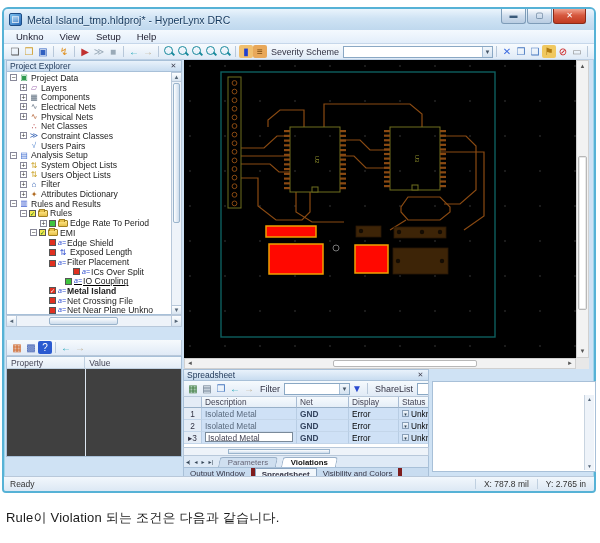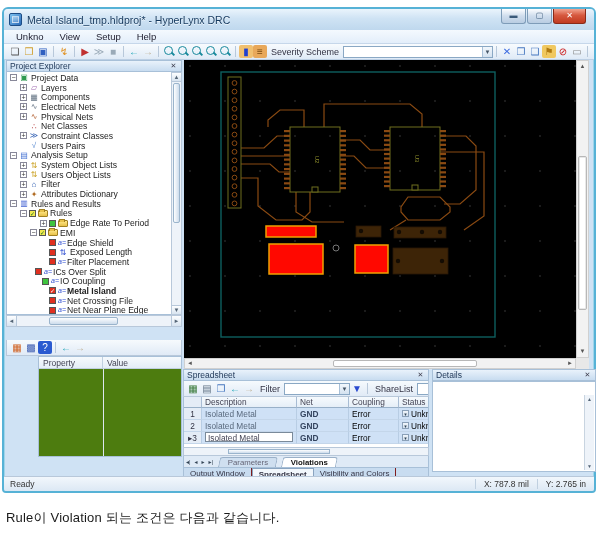--- a/index.html
+++ b/index.html
@@ -82,22 +82,22 @@
               line-height:10px; color:#567; background:linear-gradient(#fdfeff,#d8e4f0); }
   .hsb .arr.l { left:0; border-right:1px solid #b8c8da; }
   .hsb .arr.r { right:0; border-left:1px solid #b8c8da; }
   .hsb .thumb { position:absolute; top:1px; bottom:1px; left:24%; width:40%;
                 background:linear-gradient(#fdfeff,#cddcec); border:1px solid #9ab4cc; border-radius:2px; }
 
   .rp-panel { position:absolute; left:2px; top:319px; width:176px; height:129px; }
   .rp-toolbar { position:absolute; left:0; top:12px; right:0; height:16px;
                 background:linear-gradient(#f6fafd,#e0eaf6); border:1px solid #b8c8da; border-top:none;
                 display:flex; align-items:center; padding-left:3px; }
-  .rp-grid { position:absolute; left:0; top:28px; right:0; bottom:0; background:#4d7c0f;
-             border:1px solid #a8c0d8;margin-left:32px; }
+  .rp-grid { position:absolute; left:0; top:28px; right:0; bottom:0; background:#404040;
+             border:1px solid #a8c0d8; }
   .rp-cols { display:flex; height:12px; background:linear-gradient(#f6fafd,#e4edf7);
              border-bottom:1px solid #c0d0e0; font-size:8.5px; color:#445; }
   .rp-cols > div { padding:0 4px; line-height:12px; }
   .rp-cols > div:first-child { width:45%; border-right:1px solid #c0d0e0; }
   .rp-body { position:absolute; left:0; top:12px; right:0; bottom:0; }
   .rp-body::before { content:""; position:absolute; left:45%; top:0; bottom:0; width:1px; background:#dce6f0; }
 
   
   .canvas { position:absolute; left:180px; top:51px; width:392px; height:298px; background:#000; }
   .canvas svg { display:block; }
@@ -143,21 +143,21 @@
                border-left:1px solid #a8c0d8; border-right:1px solid #a8c0d8;
                display:flex; align-items:flex-end; font-size:7.8px; }
   .stnav { font-size:6px; color:#345; padding:0 2px; line-height:10px; }
   .sheettab { padding:0 8px; height:10px; line-height:10px; color:#667; border:1px solid #9ab0c8;
               border-bottom:none; border-radius:3px 3px 0 0; background:#cfdff0;
               transform:skewX(-12deg); margin-left:4px; }
   .sheettab span { display:inline-block; transform:skewX(12deg); }
   .sheettab.active { background:#fff; color:#111; font-weight:bold; }
   .docktabs { position:absolute; left:0; top:98px; right:0; height:12px; background:#c8dcf0;
               border:1px solid #a8c0d8; display:flex; font-size:8px; }
-  .docktab { padding:0 6px; line-height:11px; color:#334; border-right:1px solid #7f1d1d; }
+  .docktab { padding:0 6px; line-height:11px; color:#334; border-right:4px solid #7f1d1d; }
   .docktab.active { background:#f2f7fc; font-weight:bold; border:1px solid #8aa4c0; border-bottom:none; }
 
   .splitter { position:absolute; left:425px; top:360px; width:3px; height:110px; background:#cfe2f4; }
   .dt-panel { position:absolute; left:428px; top:360px; width:164px; height:103px; }
   .dt-body { position:absolute; left:0; top:12px; right:0; bottom:0; background:#fff; border:1px solid #a8c0d8; }
   .dt-vsb { position:absolute; right:1px; top:13px; bottom:1px; width:10px; background:#eef3f9; border-left:1px solid #c8d4e0; }
   .dt-vsb .a { height:8px; font-size:5px; text-align:center; line-height:8px; color:#567; }
   .dt-vsb .a.b { position:absolute; bottom:0; left:0; right:0; }
 
   
@@ -328,33 +328,33 @@
           <span class="tled" style="background: rgb(224, 48, 32);"></span>
           <span class="trule">a=</span>
           <span class="tlabel2">Edge Shield</span>
         </div>
         <div class="trow" style="padding-left: 33px;">
           <span class="tspc"></span>
           <span class="tled" style="background: rgb(224, 48, 32);"></span>
           <span class="tglyph" style="color: rgb(42, 74, 208);">⇅</span>
           <span class="tlabel2">Exposed Length</span>
         </div>
-        <div class="trow" style="padding-left: 33px;">
+        <div class="trow" style="padding-left: 33px; align-items: flex-end;">
           <span class="tspc"></span>
           <span class="tled" style="background: rgb(224, 48, 32);"></span>
           <span class="trule">a=</span>
           <span class="tlabel2">Filter Placement</span>
         </div>
-        <div class="trow" style="padding-left: 19px;">
+        <div class="trow" style="padding-left: 33px; margin-left: 24px;">
           <span class="tspc"></span>
           <span class="tled" style="background: rgb(224, 48, 32);"></span>
           <span class="trule">a=</span>
           <span class="tlabel2">ICs Over Split</span>
         </div>
-        <div class="trow" style="padding-left: 26px;">
+        <div class="trow" style="padding-left: 49px; text-decoration: underline;">
           <span class="tspc"></span>
           <span class="tled" style="background: rgb(62, 196, 62);"></span>
           <span class="trule">a=</span>
           <span class="tlabel2">IO Coupling</span>
         </div>
         <div class="trow bold" style="padding-left: 33px;">
           <span class="tspc"></span>
           <span class="tled" style="background: rgb(224, 48, 32);">✓</span>
           <span class="trule">a=</span>
           <span class="tlabel2">Metal Island</span>
@@ -362,21 +362,21 @@
         <div class="trow" style="padding-left: 33px;">
           <span class="tspc"></span>
           <span class="tled" style="background: rgb(224, 48, 32);"></span>
           <span class="trule">a=</span>
           <span class="tlabel2">Net Crossing File</span>
         </div>
         <div class="trow" style="padding-left: 33px;">
           <span class="tspc"></span>
           <span class="tled" style="background: rgb(224, 48, 32);"></span>
           <span class="trule">a=</span>
-          <span class="tlabel2">Net Near Plane Edge</span>
+          <span class="tlabel2">Net Near Plane Unkno</span>
         </div>
       </div>
     <div class="vsb">
       <div class="arr">▲</div>
       <div class="thumb"></div>
       <div class="arr b">▼</div>
     </div>
     <div class="hsb">
       <div class="arr l">◄</div>
       <div class="thumb"></div>
@@ -544,21 +544,21 @@
         <span class="tbi" style="color: rgb(42, 74, 208);">▼</span>
         <span class="tsep"></span>
         <span class="tlabel">ShareList</span>
         <span class="tcombo" style="width: 40px;"></span>
       </div>
     <div class="sp-table">
         <div class="sp-row hdr">
           <div class="sp-cell c0"></div>
           <div class="sp-cell c1">Description</div>
           <div class="sp-cell c2">Net</div>
-          <div class="sp-cell c3">Coupling</div>
+          <div class="sp-cell c3">Display</div>
           <div class="sp-cell c4">Status</div>
         </div>
         <div class="sp-row data">
           <div class="sp-cell c0">1</div>
           <div class="sp-cell c1"><span class="desc">Isolated Metal</span></div>
           <div class="sp-cell c2"><span class="netlink">GND</span></div>
           <div class="sp-cell c3">Error</div>
           <div class="sp-cell c4"><span class="ddbox">▾</span>Unkno</div>
         </div>
         <div class="sp-row data">
@@ -590,24 +590,20 @@
     <div class="docktabs">
         <span class="docktab">Output Window</span>
         <span class="docktab active">Spreadsheet</span>
         <span class="docktab">Visibility and Colors</span>
       </div>
   </div>
 
   <div class="splitter"></div>
 
   <div class="dt-panel">
-    <div class="panel-hdr">
-      <span>Details</span>
-      <span class="x">✕</span>
-    </div>
     <div class="dt-body">
       <div class="dt-vsb">
         <div class="a">▲</div>
         <div class="a b">▼</div>
       </div>
     </div>
   </div>
 
   <div class="statusbar">
     <span class="ready">Ready</span>

